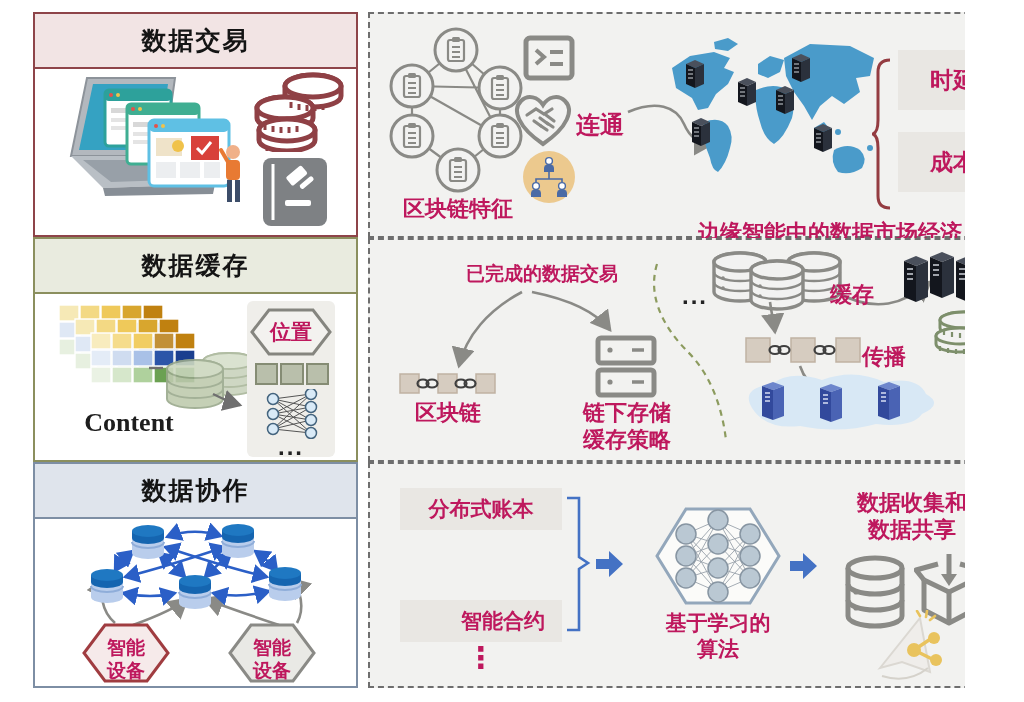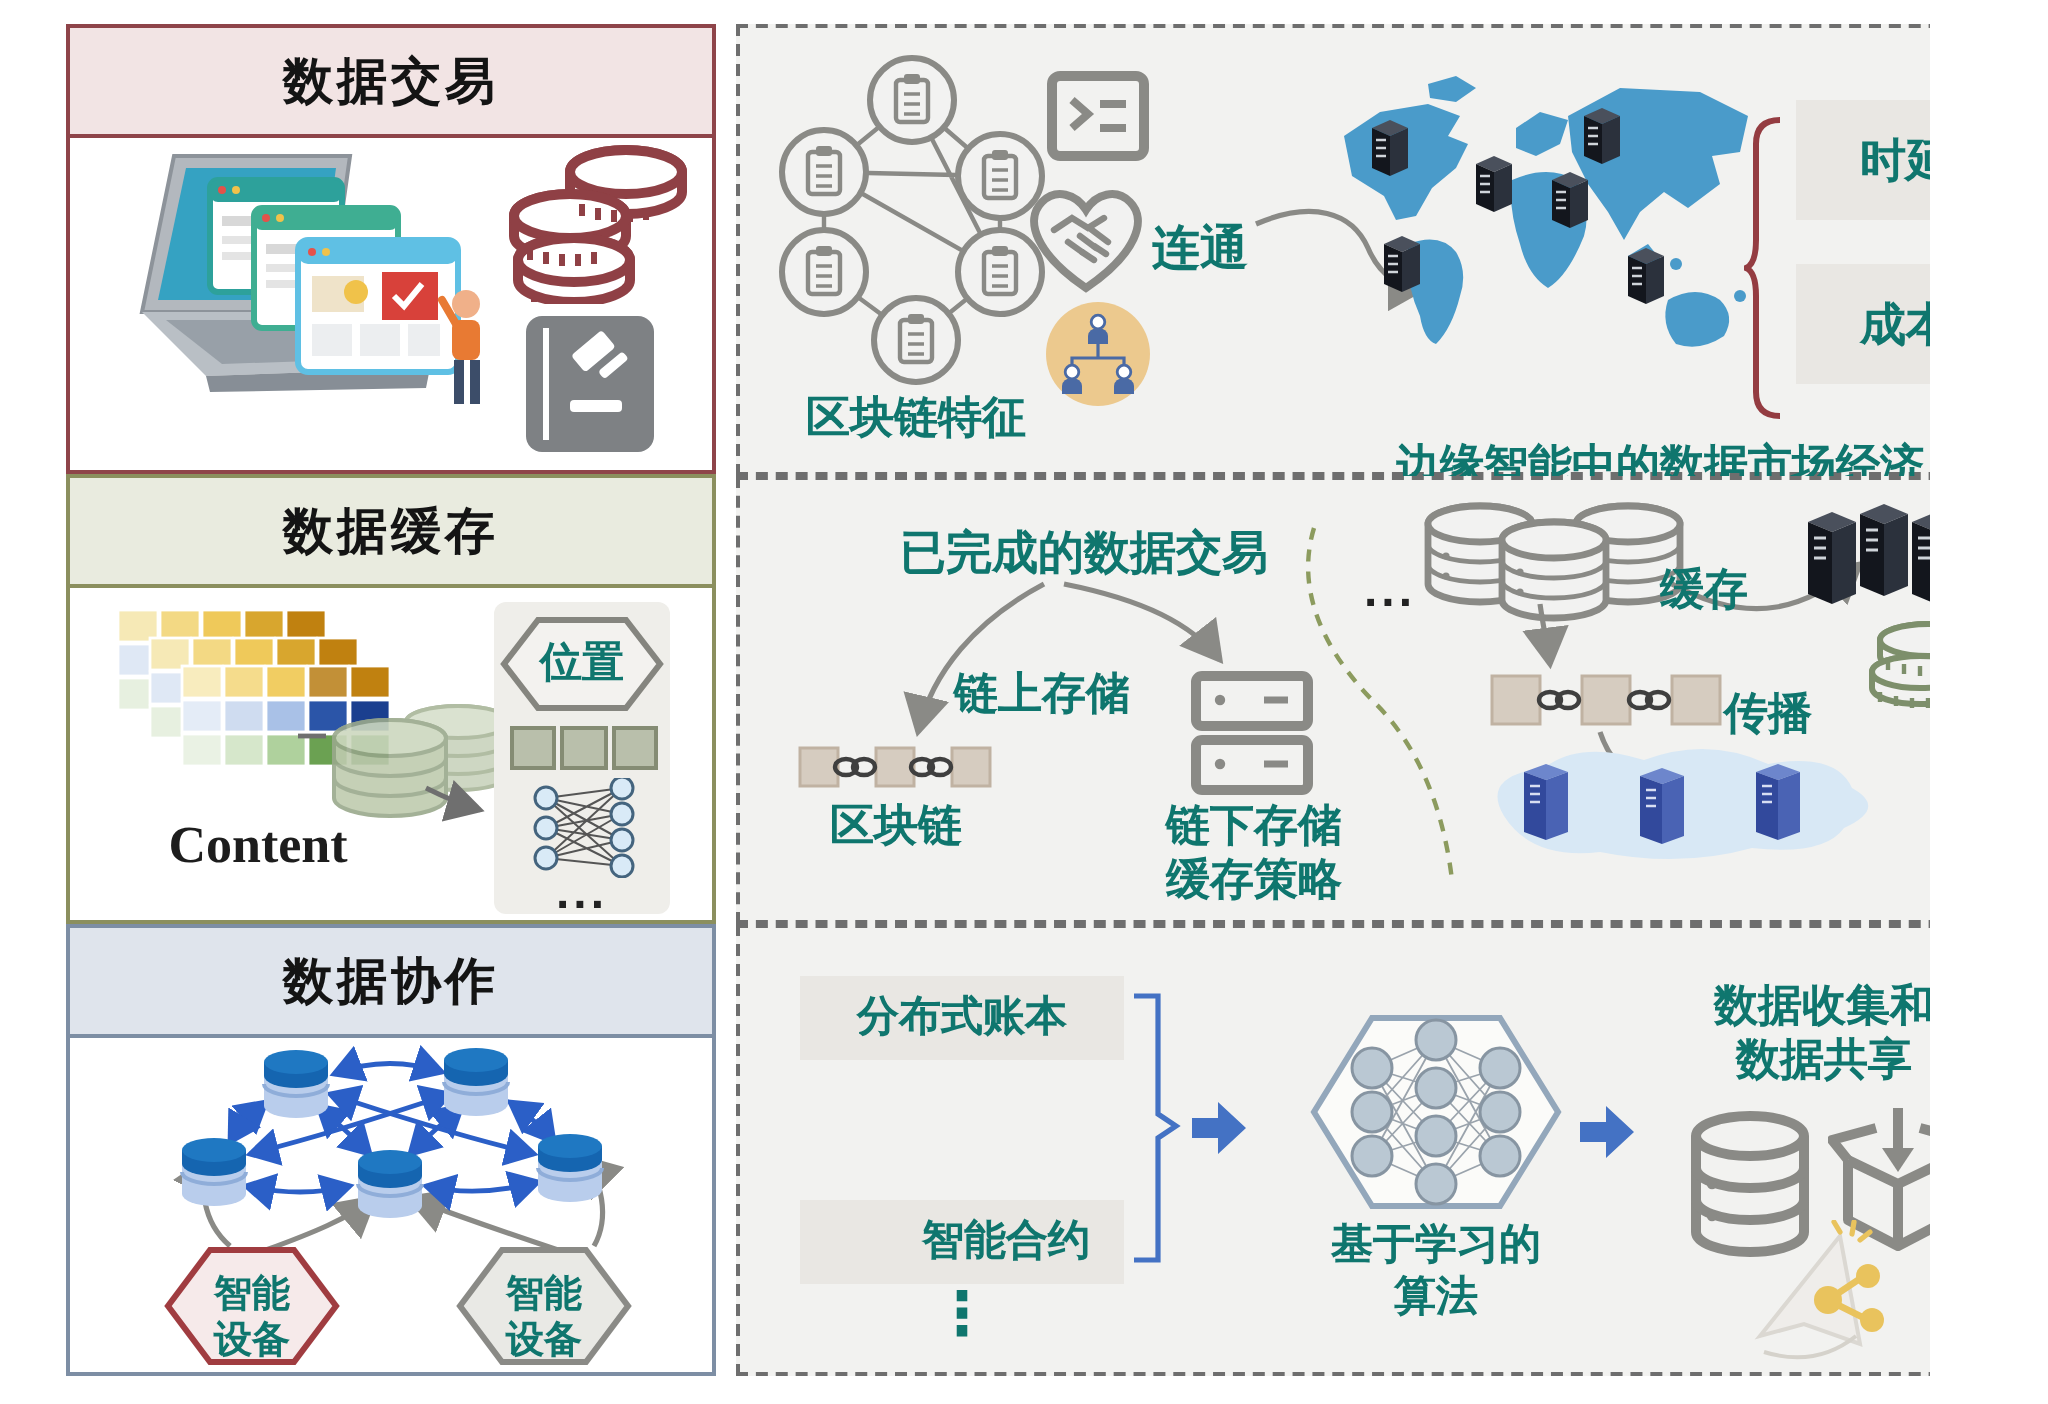--- a/index.html
+++ b/index.html
@@ -1,19 +1,19 @@
 <!DOCTYPE html>
 <html><head>
 <meta charset="utf-8">
 <style>
   html,body{margin:0;padding:0;background:#ffffff;}
   #canvas{position:relative;width:965px;height:702px;background:#ffffff;overflow:hidden;
           font-family:"Liberation Sans","DejaVu Sans",sans-serif;}
   .abs{position:absolute;}
-  .txt{font-weight:bold;color:#0f766e;text-align:center;line-height:1.22;}
+  .txt{font-weight:bold;color:#be185d;text-align:center;line-height:1.22;}
   .panel-left{position:absolute;left:33px;width:325px;background:#ffffff;box-sizing:border-box;}
   .panel-head{position:absolute;left:0;top:0;width:100%;height:55px;display:flex;
               align-items:center;justify-content:center;box-sizing:border-box;}
   .panel-title{font-size:25px;font-weight:bold;color:#141414;letter-spacing:2px;}
   .panel-right{position:absolute;left:368px;width:652px;background:#f2f2f0;
                border:2px dashed #6e6e6e;box-sizing:border-box;}
   .graybox{position:absolute;background:#e9e7e3;display:flex;align-items:center;
            justify-content:center;}
   .dots-h{font-weight:bold;color:#222;font-size:24px;letter-spacing:2px;}
   .serif{font-family:"Liberation Serif","DejaVu Serif",serif;}
@@ -458,22 +458,21 @@
         <use href="#chainlink" x="455" y="110"></use>
       </g>
 
       <path d="M430,126 C438,150 460,160 484,156" fill="none" stroke="#8a8a86" stroke-width="2.6" marker-end="url(#mgray4)"></path>
 
       <path d="M382,168 Q370,148 402,144 Q420,130 452,140 Q484,128 514,142 Q548,136 556,154 Q574,164 552,174 Q542,188 506,184 Q470,194 430,186 Q396,190 382,168 Z" fill="#d8e8f5"></path>
       <use href="#bluesrv" x="392" y="142"></use>
       <use href="#bluesrv" x="450" y="144"></use>
       <use href="#bluesrv" x="508" y="142"></use>
     </svg>
-    <div class="abs txt" style="left:52px;top:22px;width:240px;font-size:23px;">已完成的数据交易</div>
-    <div class="abs txt" style="left:96px;top:94px;width:110px;font-size:22px;">链上存储</div>
+    <div class="abs txt" style="left:52px;top:22px;width:240px;font-size:19px;">已完成的数据交易</div>
     <div class="abs txt" style="left:28px;top:160px;width:100px;font-size:22px;">区块链</div>
     <div class="abs txt" style="left:202px;top:160px;width:110px;font-size:22px;">
       <div>链下存储</div>
       <div>缓存策略</div>
     </div>
     <div class="abs dots-h" style="left:312px;top:42px;">...</div>
     <div class="abs txt" style="left:452px;top:42px;width:60px;font-size:22px;">缓存</div>
     <div class="abs txt" style="left:484px;top:104px;width:60px;font-size:22px;">传播</div>
   </div>
 

